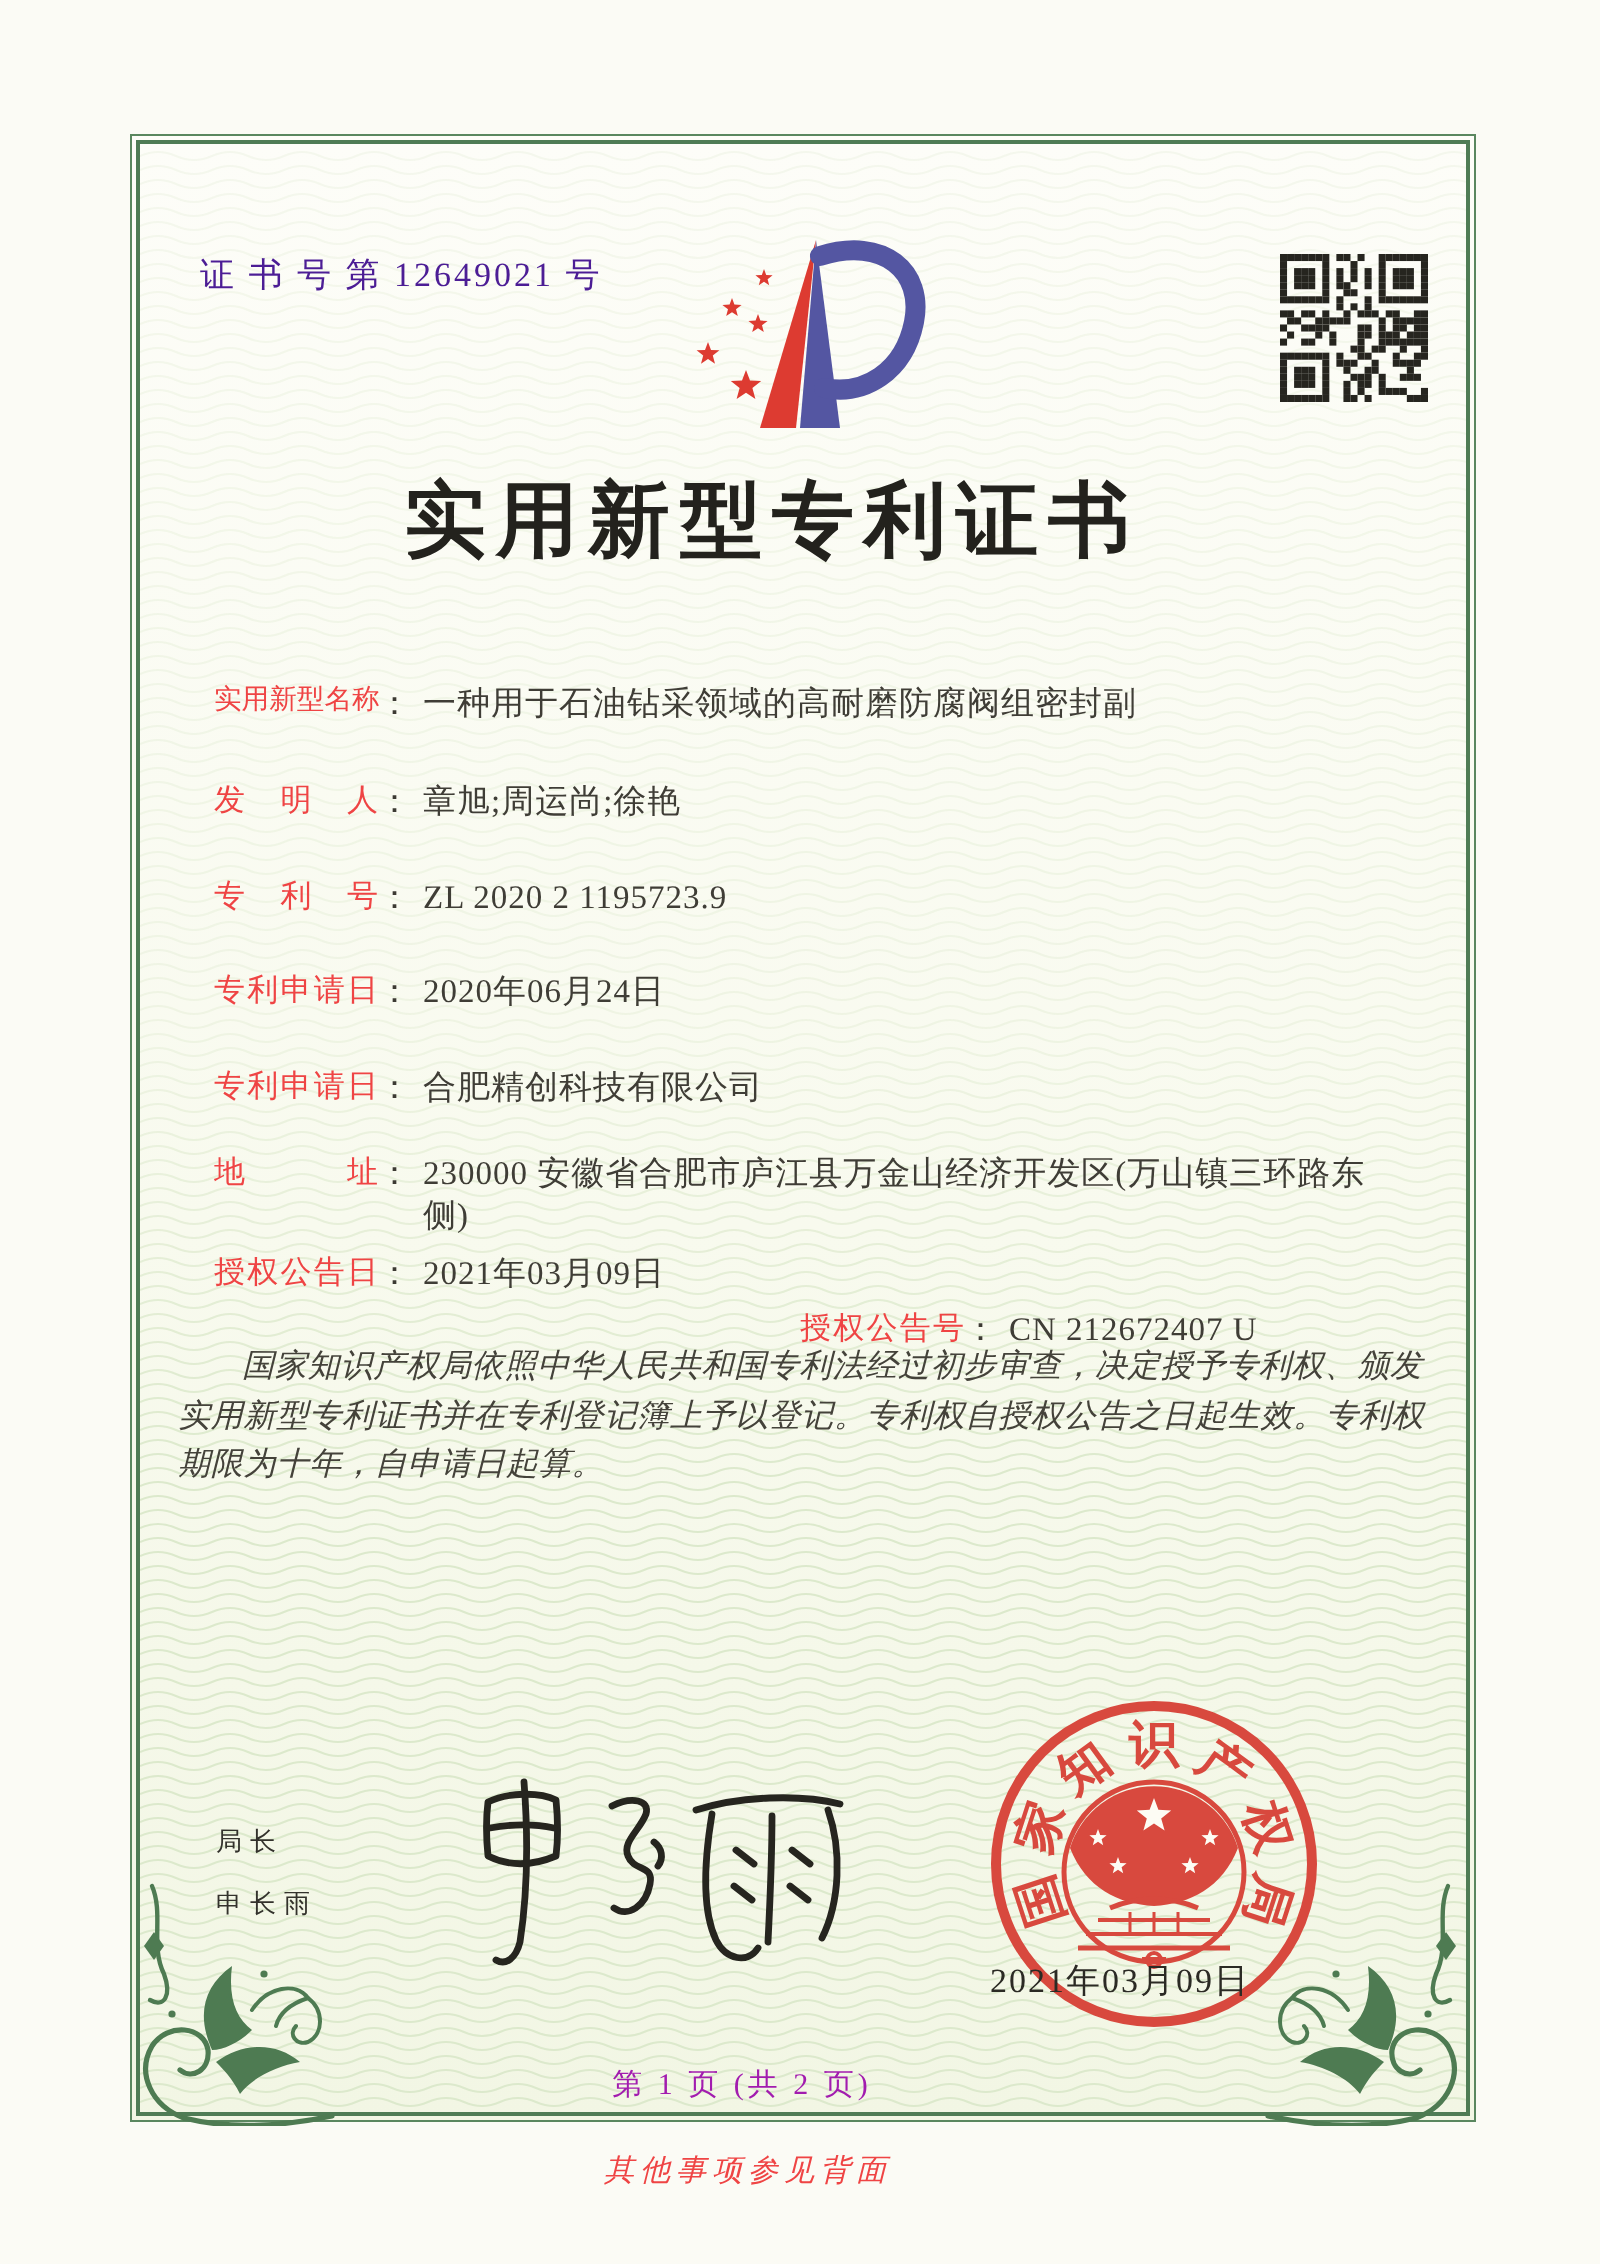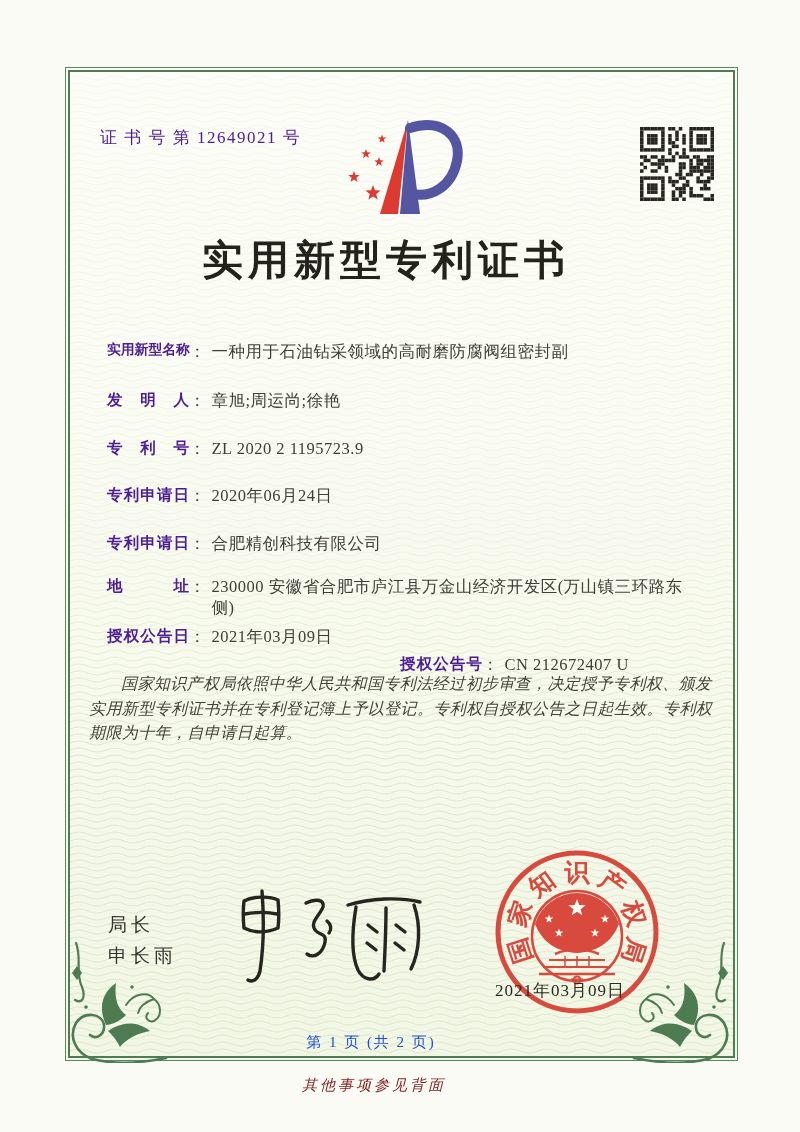--- a/index.html
+++ b/index.html
@@ -15,47 +15,47 @@
          mask-image:linear-gradient(180deg,rgba(0,0,0,.25),rgba(0,0,0,.35) 45%,#000 68%);}
   
   .cert-no{left:100px;top:126px;font-size:17px;letter-spacing:1.5px;color:#4c1d95;}
   .logo{left:338px;top:116px;width:132px;height:102px;}
   .qr{left:640px;top:127px;width:74px;height:74px;}
   .title{left:0;top:233px;width:772px;text-align:center;font-size:41px;font-weight:bold;
          letter-spacing:5px;color:#23221d;}
   
   .row{position:absolute;left:107px;font-size:16.5px;white-space:nowrap;color:#3f3d36;}
   .flabel{display:inline-block;width:82px;font-size:15.5px;text-align:justify;text-align-last:justify;
-          vertical-align:top;color:#4c1d95;font-weight:bold;}
+          vertical-align:top;color:#ef4444;}
   .flabel.small6{font-size:13.8px;}
   .colon{display:inline-block;margin-right:6px;color:#3c3a33;}
   .fvalue{letter-spacing:0.5px;}
   .fvalue.addr{display:inline-block;width:478px;white-space:normal;line-height:21px;vertical-align:top;}
   .col2{position:absolute;left:293px;top:16px;margin-top:12px;}
   
   .body-text{left:89px;top:656px;width:624px;font-size:16px;line-height:24.5px;
              font-style:italic;color:#44423a;margin-top:16px;}
   .body-text p{margin:0;text-indent:2em;letter-spacing:0.4px;}
   
-  .sig-label{font-family:Liberation Serif, serif;font-size:19px;
+  .sig-label{font-family:Liberation Serif, serif;font-size:13px;
              letter-spacing:4px;color:#33322c;}
   .sig-title{left:108px;top:912px;}
   .sig-name{left:108px;top:943px;}
   .sig-svg{left:228px;top:883px;width:205px;height:108px;}
   
   .seal{left:491px;top:846px;width:172px;height:172px;}
   .seal svg{position:absolute;inset:0;}
   .seal-char{position:absolute;left:50%;top:50%;font-size:25px;font-weight:bold;color:#d8493e;
              font-family:"Liberation Serif","DejaVu Serif",serif;}
   .seal-date{left:470px;top:979px;width:180px;text-align:center;font-size:17px;color:#2b2a24;
              letter-spacing:1px;z-index:5;}
   
-  .page-info{left:0;top:1033px;width:742px;text-align:center;font-size:15px;color:#1d4ed8;letter-spacing:2px;}
+  .page-info{left:0;top:1033px;width:742px;text-align:center;font-size:15px;color:#a21caf;letter-spacing:2px;}
   .back-note{left:0;top:1076px;width:748px;text-align:center;font-size:15px;font-style:italic;
-             color:#7f1d1d;letter-spacing:3px;}
+             color:#ef4444;letter-spacing:3px;}
   .flourish{width:116px;height:122px;}
   .flourish.left{left:62px;top:941px;}
   .flourish.right{left:622px;top:941px;transform:scaleX(-1);}
 </style>
 </head>
 <body>
 
 <div class="abs frame">
   <svg id="waves" viewBox="0 0 663 984">
       <path d="M0 6 q9 -4 18 0 q9 4 18 0 q9 -4 18 0 q9 4 18 0 q9 -4 18 0 q9 4 18 0 q9 -4 18 0 q9 4 18 0 q9 -4 18 0 q9 4 18 0 q9 -4 18 0 q9 4 18 0 q9 -4 18 0 q9 4 18 0 q9 -4 18 0 q9 4 18 0 q9 -4 18 0 q9 4 18 0 q9 -4 18 0 q9 4 18 0 q9 -4 18 0 q9 4 18 0 q9 -4 18 0 q9 4 18 0 q9 -4 18 0 q9 4 18 0 q9 -4 18 0 q9 4 18 0 q9 -4 18 0 q9 4 18 0 q9 -4 18 0 q9 4 18 0 q9 -4 18 0 q9 4 18 0 q9 -4 18 0 q9 4 18 0 q9 -4 18 0 q9 4 18 0" fill="none" stroke="#dce9cc" stroke-width="1"></path>

